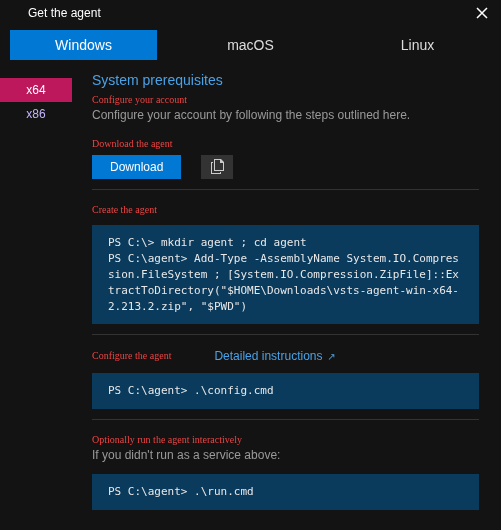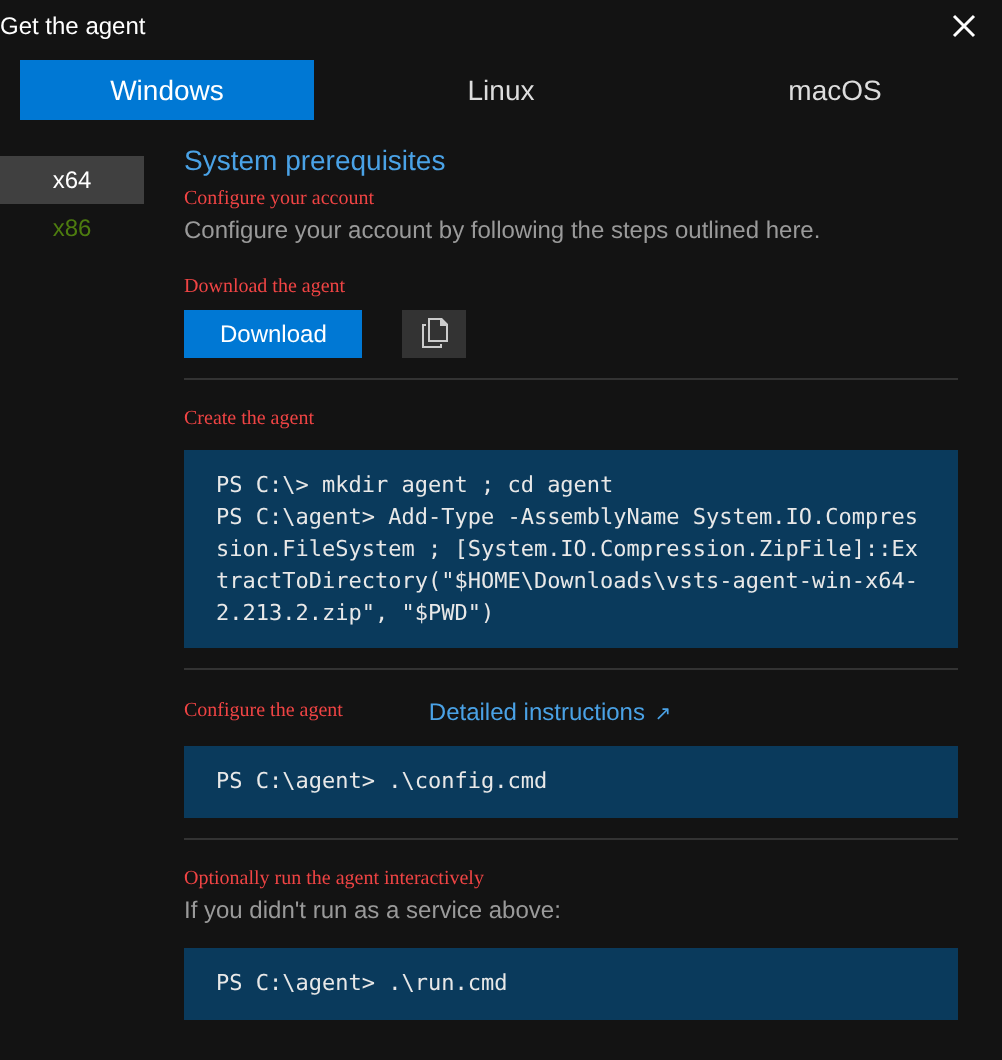--- a/index.html
+++ b/index.html
@@ -8,21 +8,21 @@
     height: 530px;
     background: #131313;
     font-family: "Segoe UI", Arial, sans-serif;
     color: #e0e0e0;
     overflow: hidden;
   }
   .header {
     display: flex;
     align-items: center;
     justify-content: space-between;
-    padding: 4px 10px 8px 0;
+    padding: 4px 10px 8px 28px;
   }
   .header-title {
     font-size: 12px;
     color: #fff;
   }
   .close-btn {
     color: #fff;
     font-size: 14px;
     width: 18px;
     height: 18px;
@@ -53,25 +53,25 @@
   }
   .arch-col {
     width: 72px;
     padding-top: 18px;
     flex-shrink: 0;
   }
   .arch-tab {
     text-align: center;
     font-size: 12px;
     padding: 5px 0;
-    color: #4d7c0f;
+    color: #c4b5fd;
     cursor: pointer;
   }
   .arch-tab.active {
-    background: #404040;
+    background: #be185d;
     color: #fff;
   }
   .content {
     flex: 1;
     padding: 12px 22px 0 20px;
   }
   .prereq {
     color: #4aa2e6;
     font-size: 14px;
     margin-bottom: 6px;
@@ -153,22 +153,22 @@
   <div class="header-title">Get the agent</div>
   <div class="close-btn">
     <svg width="12" height="12" viewBox="0 0 12 12">
         <path d="M1 1 L11 11 M11 1 L1 11" stroke="#fff" stroke-width="1.5" fill="none"></path>
       </svg>
   </div>
 </div>
 
 <div class="os-tabs">
   <div class="os-tab active">Windows</div>
+  <div class="os-tab">macOS</div>
   <div class="os-tab">Linux</div>
-  <div class="os-tab">macOS</div>
 </div>
 
 <div class="body">
   <div class="arch-col">
     <div class="arch-tab active">x64</div>
     <div class="arch-tab">x86</div>
   </div>
 
   <div class="content">
     <div class="prereq">System prerequisites</div>

